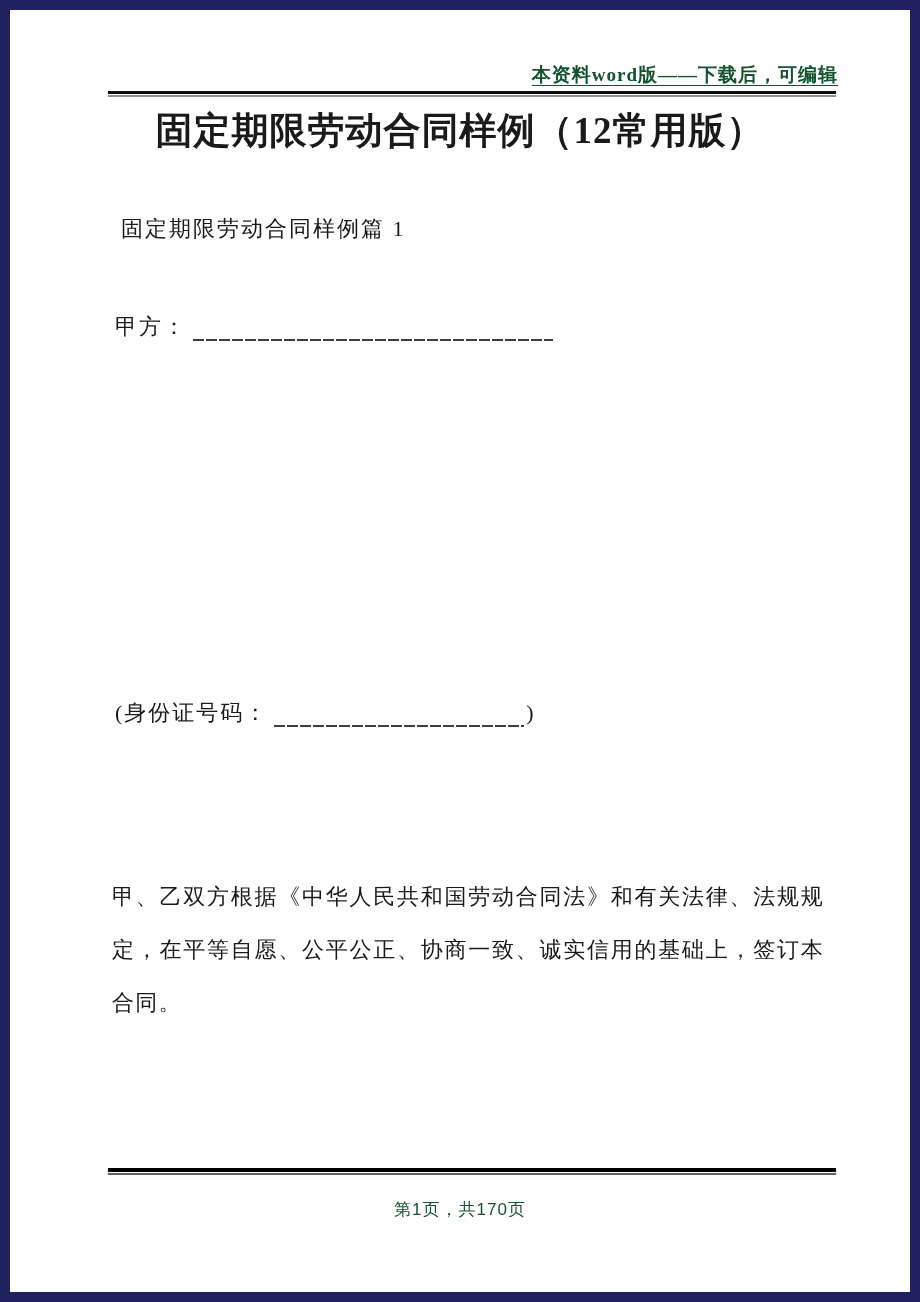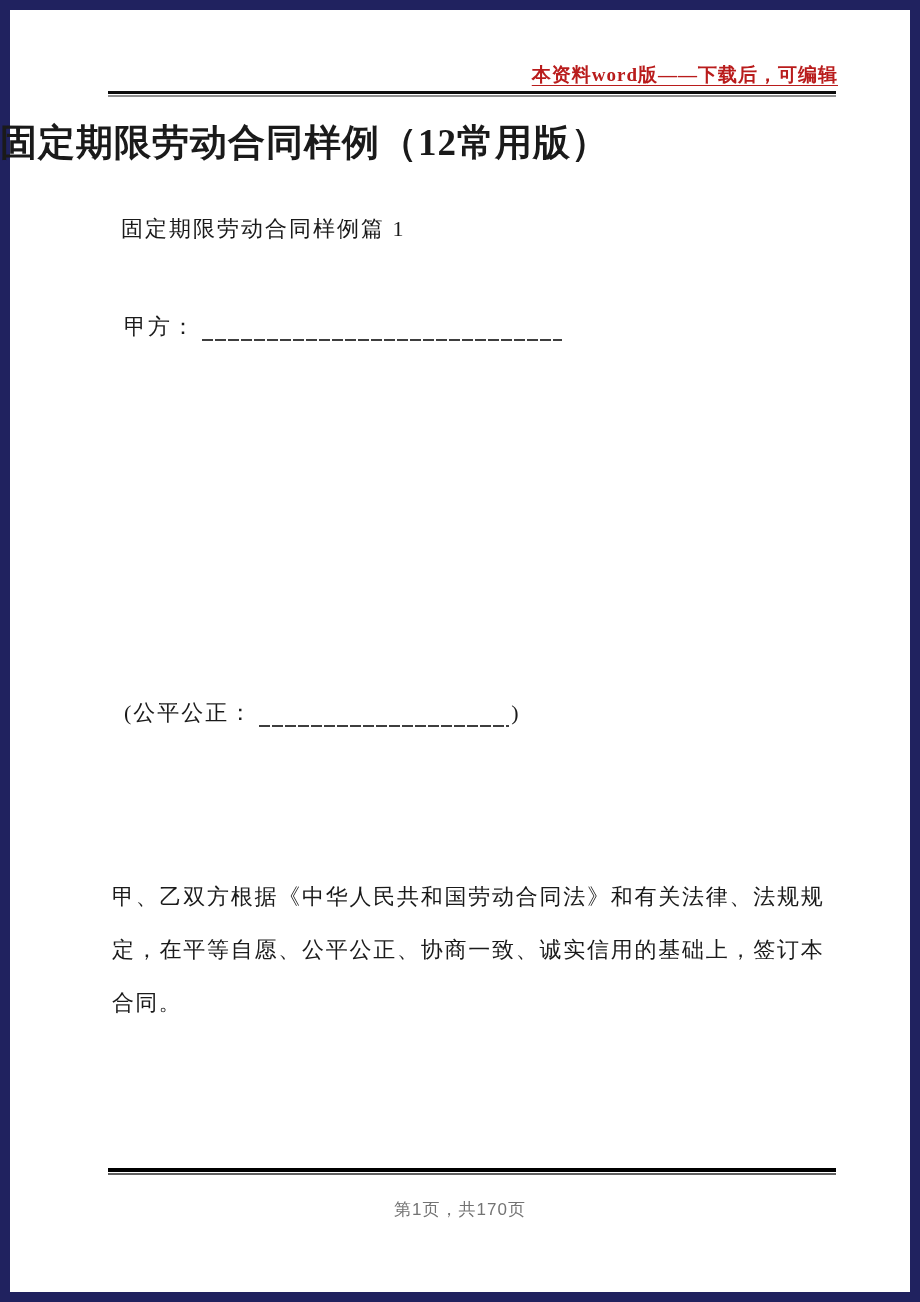--- a/index.html
+++ b/index.html
@@ -12,45 +12,45 @@
     color:#1a1a1a;
   }
   .frame{
     position:absolute;inset:0;
     border:10px solid #20225f;
     pointer-events:none;
   }
   .header-note{
     position:absolute;top:62px;right:82px;
     font-size:19px;font-weight:bold;
-    color:#b91c1c;
+    color:#14532d;
     text-decoration:underline;
     text-underline-offset:4px;
     letter-spacing:1px;
     white-space:nowrap;
   }
   .header-rule{
     position:absolute;left:108px;top:91px;width:728px;height:1px;
     border-top:3px solid #0d0d0d;
     border-bottom:2px solid #8f8f8f;
   }
   .doc-title{
-    position:absolute;left:0;top:120px;width:920px;
-    text-align:left;
+    position:absolute;left:0;top:108px;width:920px;
+    text-align:center;
     font-size:37px;font-weight:bold;
     letter-spacing:1px;
     line-height:1.25;
     white-space:nowrap;
   }
   .section-heading{
     position:absolute;left:121px;top:214px;
     font-size:22px;letter-spacing:2px;
   }
   .fill-row{
-    position:absolute;left:124px;
+    position:absolute;left:115px;
     font-size:22px;letter-spacing:2px;
     white-space:nowrap;
     text-align:right;
   }
   .row-party-a{top:312px;}
   .row-party-b{top:505px;}
   .row-id{top:698px;}
   .blank{
     display:inline-block;height:10px;vertical-align:-7px;
     margin-left:6px;
@@ -69,21 +69,21 @@
     position:absolute;left:108px;top:1168px;width:728px;height:1px;
     border-top:4px solid #000000;
     border-bottom:2px solid #606060;
   }
   .footer-page{
     position:absolute;left:0;top:1198px;width:920px;
     text-align:center;
     font-family:"Liberation Sans","DejaVu Sans",sans-serif;
     font-size:17px;
     letter-spacing:1px;
-    color:#737373;
+    color:#14532d;
   }
 </style>
 </head>
 <body>
 
 <div class="page">
   <div class="frame"></div>
 
   <div class="header-note">本资料word版——下载后，可编辑</div>
 
@@ -92,21 +92,21 @@
   <div class="doc-title">固定期限劳动合同样例（12常用版）</div>
 
   <div class="section-heading">固定期限劳动合同样例篇 1</div>
 
   <div class="fill-row row-party-a">
     <span>甲方：</span><span class="blank blank-a"></span>
   </div>
 
 
   <div class="fill-row row-id">
-    <span>(公平公正：</span><span class="blank blank-id"></span><span>)</span>
+    <span>(身份证号码：</span><span class="blank blank-id"></span><span>)</span>
   </div>
 
   <div class="paragraph">甲、乙双方根据《中华人民共和国劳动合同法》和有关法律、法规规定，在平等自愿、公平公正、协商一致、诚实信用的基础上，签订本合同。</div>
 
   <div class="footer-rule"></div>
 
   <div class="footer-page">第1页，共170页</div>
 </div>
 
 </body></html>

